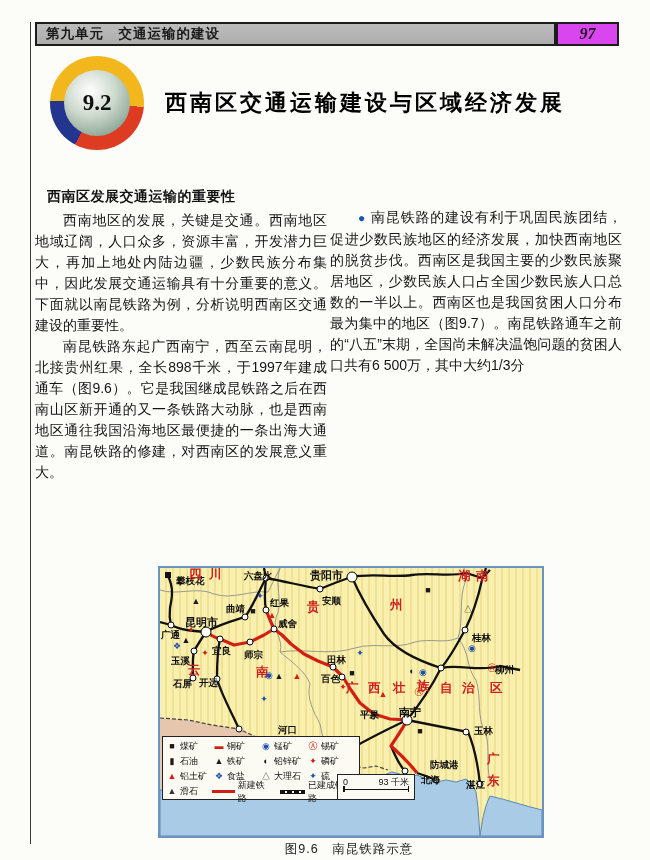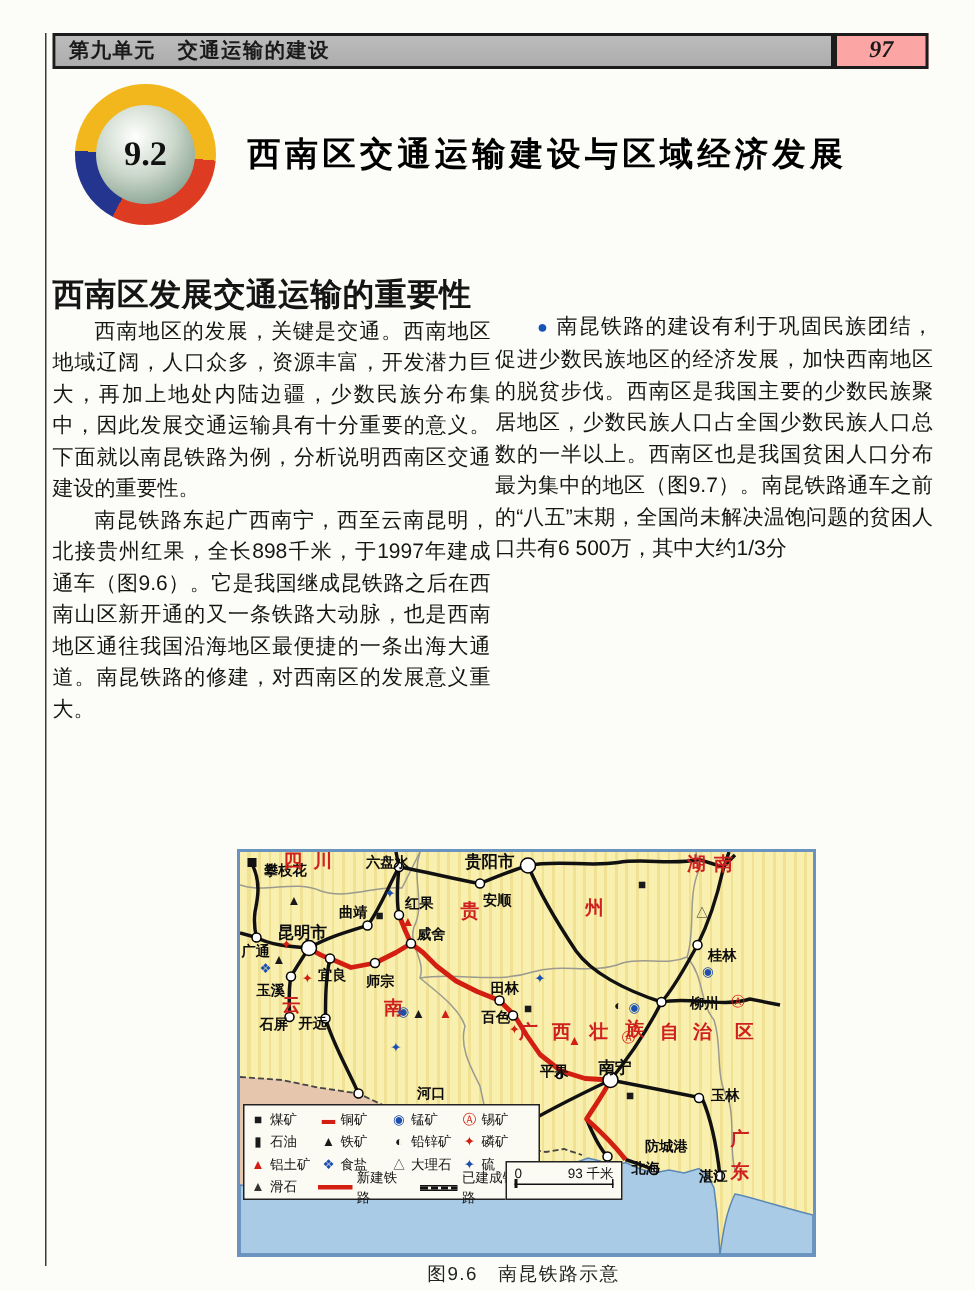--- a/index.html
+++ b/index.html
@@ -11,21 +11,21 @@
   .left-rule{position:absolute;left:30px;top:22px;width:1px;height:822px;background:#3a3a3a;}
   .hdr-bar{
     position:absolute;left:35px;top:22px;width:521px;height:24px;
     background:linear-gradient(180deg,#bcbcbc,#adadad);
     border:2px solid #1c1c1c;box-sizing:border-box;
     display:flex;align-items:center;padding-left:9px;
     font-size:13.5px;font-weight:bold;letter-spacing:1px;
   }
   .hdr-page{
     position:absolute;left:556px;top:22px;width:63px;height:24px;
-    border:2px solid #1c1c1c;box-sizing:border-box;background:#fca5a5;
+    border:2px solid #1c1c1c;box-sizing:border-box;background:#d946ef;
     display:flex;align-items:center;justify-content:center;
     font-family:"Liberation Serif", serif;font-style:italic;font-weight:bold;font-size:16px;
   }
   .badge{
     position:absolute;left:50px;top:56px;width:94px;height:94px;border-radius:50%;
     background:conic-gradient(#f2b71c 0deg 95deg,#dd3b22 95deg 208deg,#23358f 208deg 273deg,#f2b71c 273deg 360deg);
   }
   .badge-core{
     position:absolute;inset:14px;border-radius:50%;
     background:radial-gradient(circle at 40% 32%,#ffffff,#cdd9cd 42%,#8ea797 78%,#7d9588);
@@ -35,21 +35,21 @@
   .title{
     position:absolute;left:165px;top:88px;margin:0;
     font-size:22px;font-weight:bold;letter-spacing:3px;color:#000;white-space:nowrap;
   }
   .col{
     position:absolute;width:292px;font-size:14px;line-height:21px;
     text-align:justify;color:#151515;
   }
   .col-left{left:35px;top:186px;}
   .col-right{left:330px;top:207px;}
-  .col h2{margin:0 0 3px 0;font-size:21px;font-weight:bold;letter-spacing:.5px;}
+  .col h2{margin:0 0 3px 12px;font-size:14px;font-weight:bold;letter-spacing:.5px;}
   .col p{margin:0;text-indent:2em;}
   .col p.cont{text-indent:0;}
   .bullet{color:#1553b7;font-size:12px;margin-right:5px;}
   
   .map{
     position:absolute;left:158px;top:566px;width:382px;height:268px;
     box-sizing:content-box;border:2px solid #6a93c0;
     background:repeating-linear-gradient(90deg,#f9efae 0 5px,#f1e193 5px 7px);
     overflow:hidden;
   }
@@ -203,21 +203,21 @@
         <div class="clab" style="left: 173px; top: 174px;">凭祥</div>
         <div class="dot c" style="left: 245px; top: 203px;"></div>
         <div class="clab" style="left: 222px; top: 192px; padding-left: 48px;">防城港</div>
         <div class="dot c" style="left: 276px; top: 212px;"></div>
         <div class="clab" style="left: 261px; top: 207px;">北海</div>
         <div class="dot c" style="left: 320px; top: 216px;"></div>
         <div class="clab" style="left: 306px; top: 212px;">湛江</div>
         <div class="dot c" style="left: 305px; top: 62px;"></div>
         <div class="clab" style="left: 312px; top: 65px;">桂林</div>
         <div class="dot c" style="left: 281px; top: 100px;"></div>
-        <div class="clab" style="left: 300px; top: 97px;">柳州</div>
+        <div class="clab" style="left: 287px; top: 97px; padding-left: 48px;">柳州</div>
         <div class="plab" style="left: 29px; top: 0px;">四</div>
         <div class="plab" style="left: 49px; top: 0px;">川</div>
         <div class="plab" style="left: 147px; top: 33px;">贵</div>
         <div class="plab" style="left: 230px; top: 31px;">州</div>
         <div class="plab" style="left: 298px; top: 2px;">湖</div>
         <div class="plab" style="left: 316px; top: 2px;">南</div>
         <div class="plab" style="left: 28px; top: 96px;">云</div>
         <div class="plab" style="left: 96px; top: 98px;">南</div>
         <div class="plab" style="left: 186px; top: 114px;">广</div>
         <div class="plab" style="left: 208px; top: 114px;">西</div>

